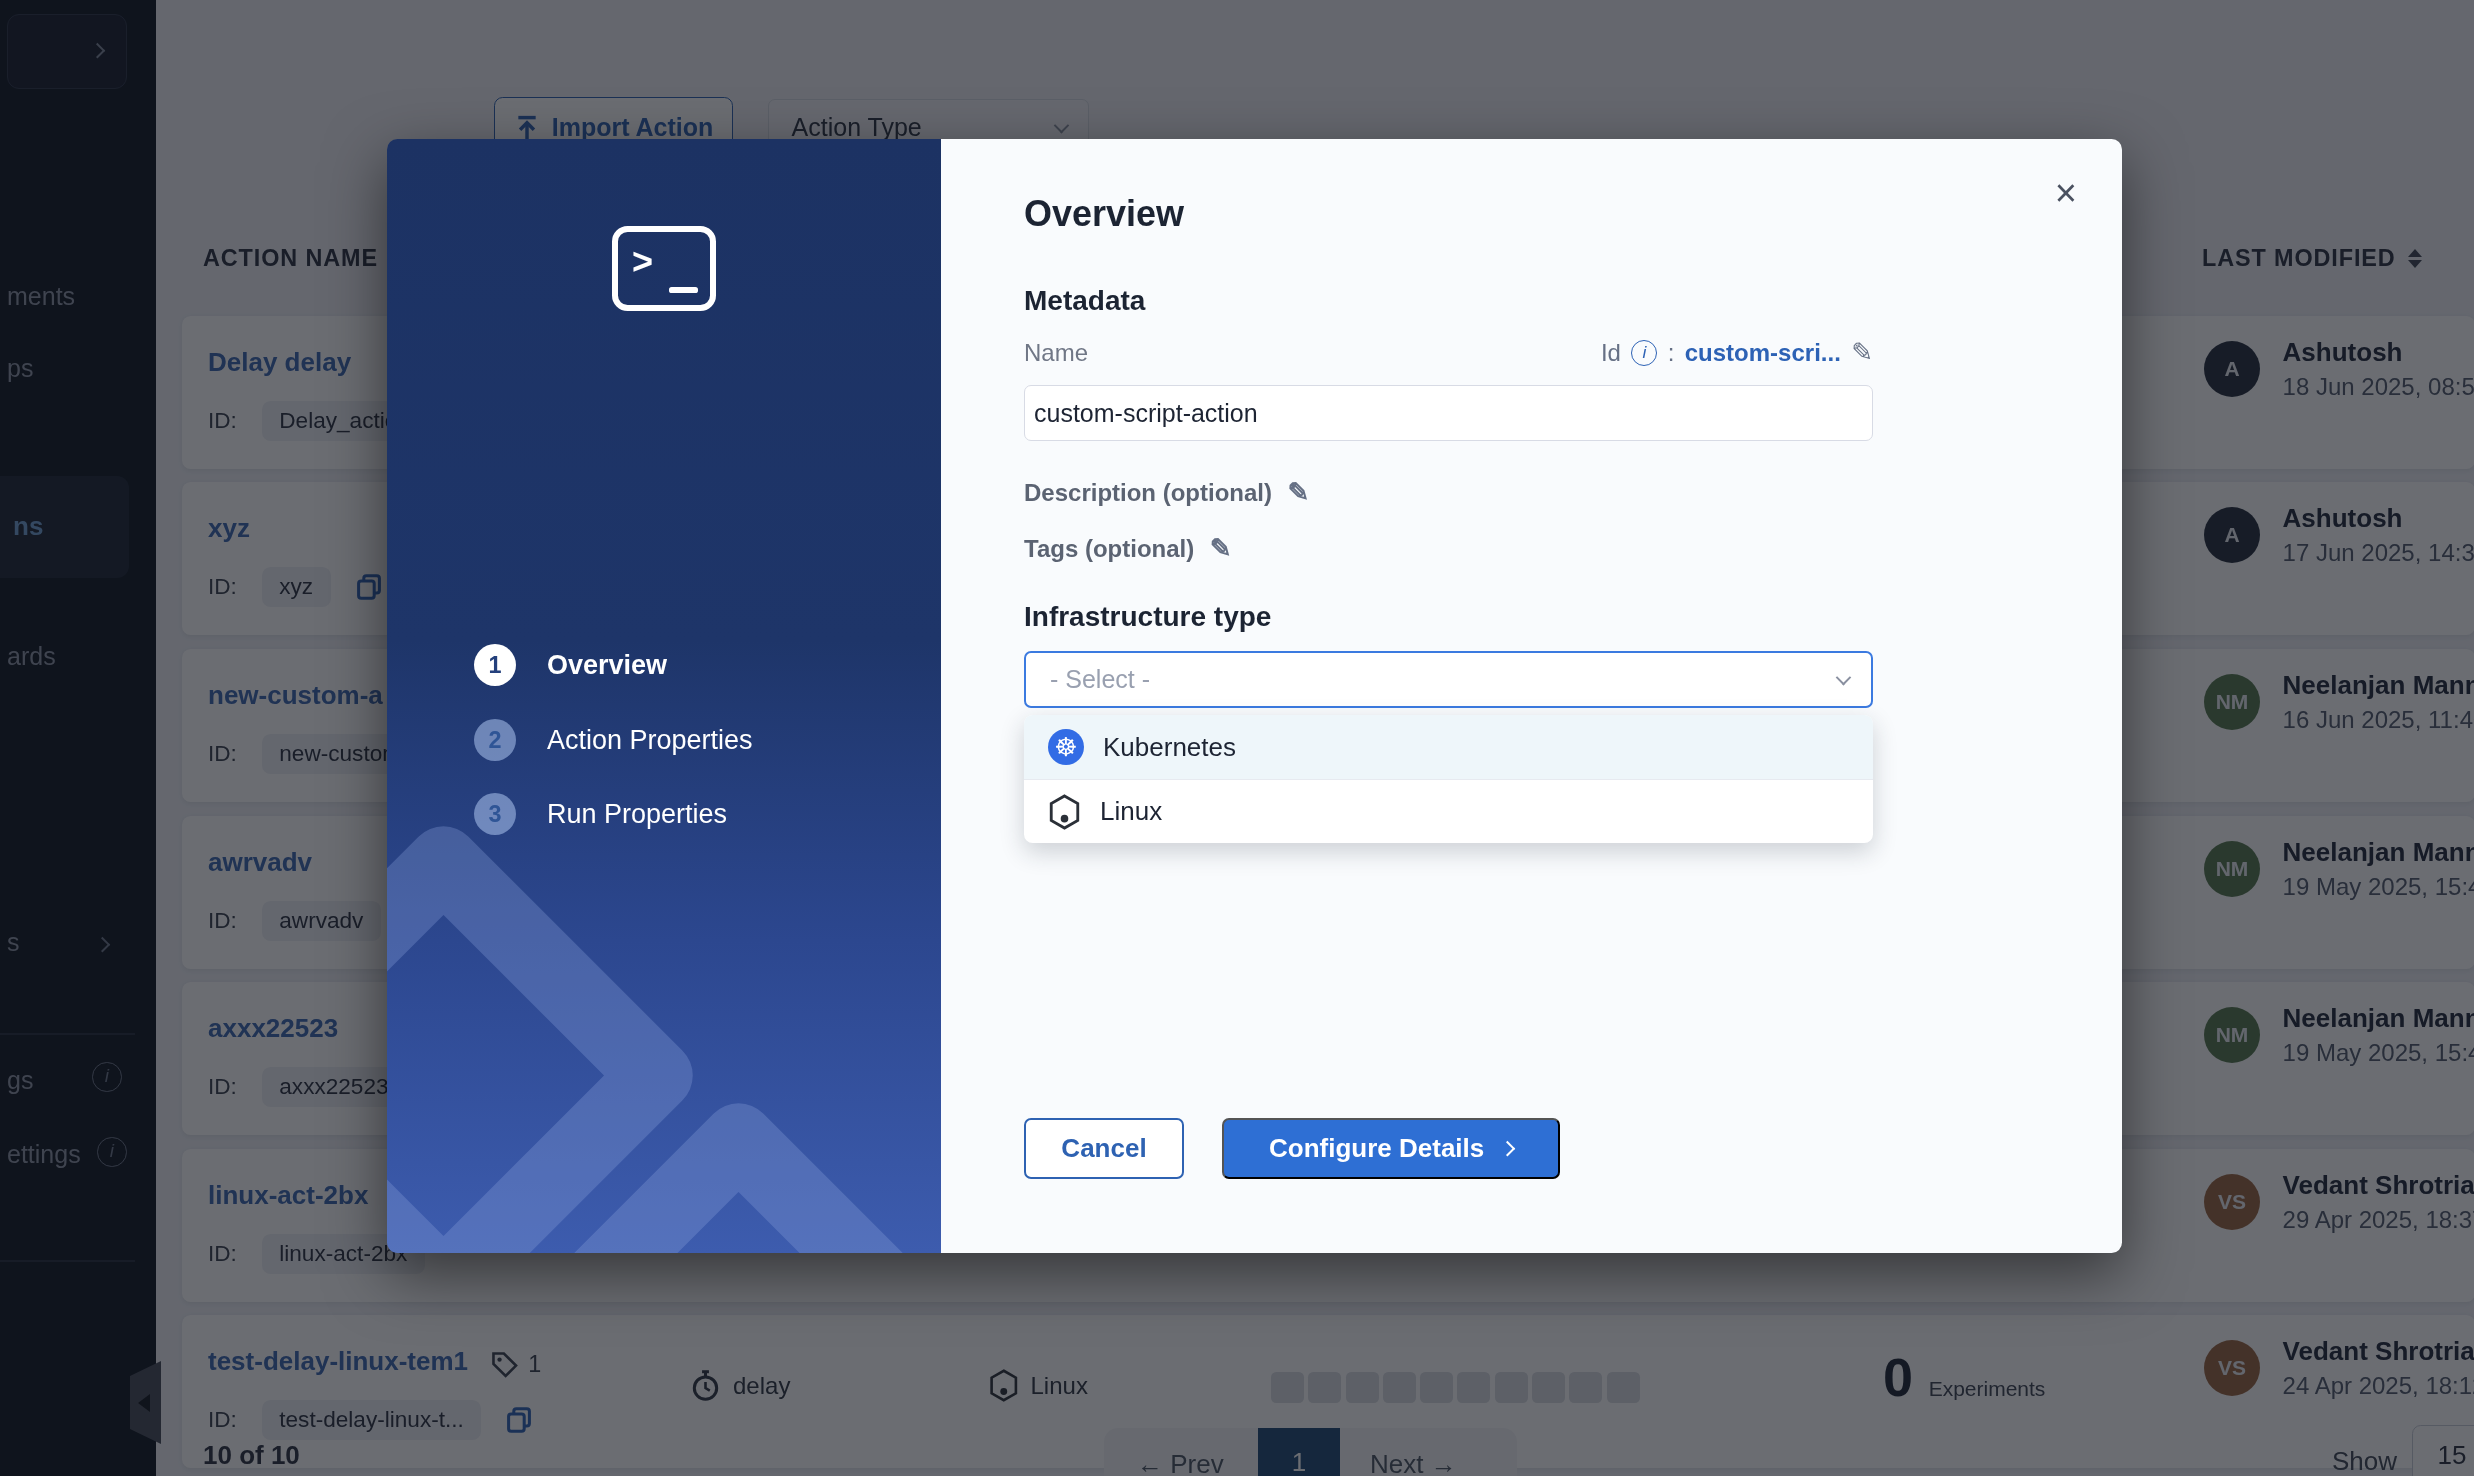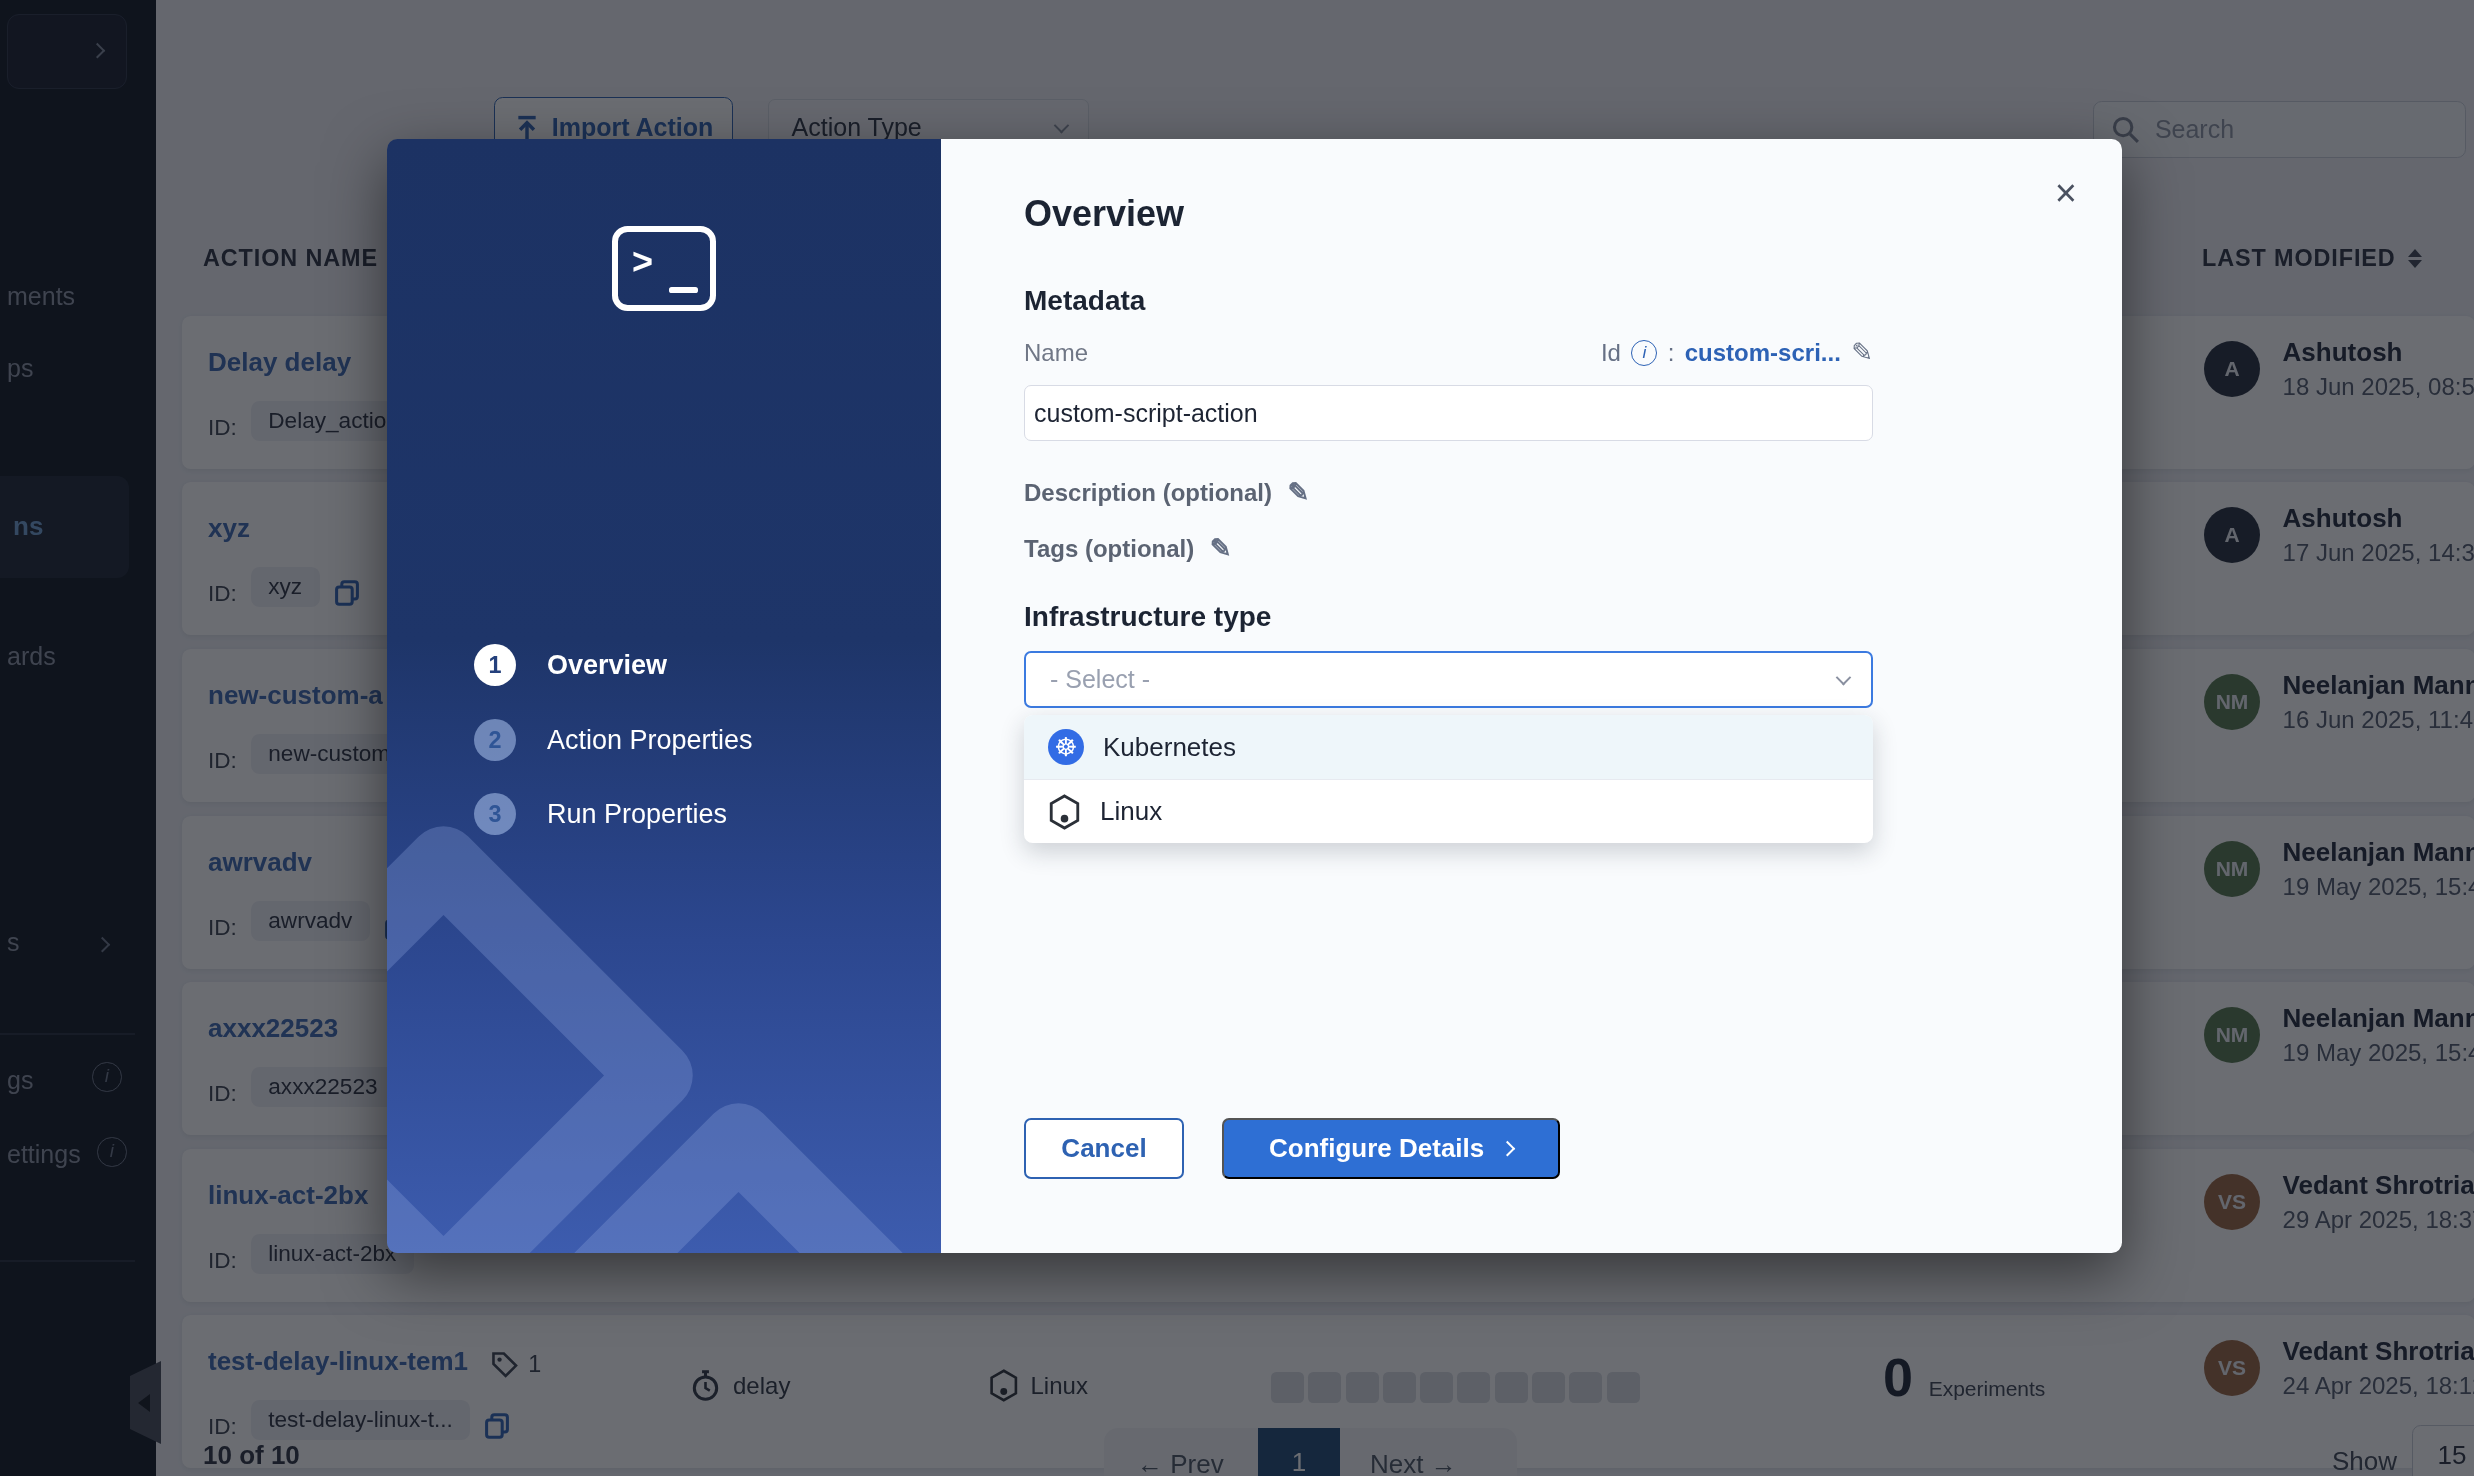--- a/index.html
+++ b/index.html
@@ -51,21 +51,21 @@
   
   .th { position:absolute; top:245px; font-size:23.4px; font-weight:bold; letter-spacing:0.9px; color:#2a3140;
         display:flex; align-items:center; gap:12px; }
   .sort { display:inline-flex; flex-direction:column; gap:3.5px; cursor:pointer; }
   .sort i { width:0; height:0; border-left:7.8px solid transparent; border-right:7.8px solid transparent; }
   .sort .up { border-bottom:8.7px solid #3f4655; }
   .sort .dn { border-top:8.7px solid #3f4655; }
   .rowcard { position:absolute; left:26px; width:2293px; height:153px; background:#ffffff; border-radius:8.7px;
              box-shadow:0 1.7px 5.2px rgba(25,35,55,0.08); }
   .row-title { position:absolute; left:26px; top:31px; font-size:26px; font-weight:bold; color:#3a66b0; cursor:pointer; white-space:nowrap; }
-  .row-idline { position:absolute; left:26px; top:85px; display:flex; align-items:flex-end; gap:14px; font-size:22.6px; color:#39404e; }
+  .row-idline { position:absolute; left:26px; top:85px; display:flex; align-items:center; gap:25px; font-size:22.6px; color:#39404e; }
   .id-chip { background:#eceef4; border-radius:8.7px; padding:7px 17.4px; color:#2a3140; white-space:nowrap; }
   .tagline { position:absolute; top:35px; display:flex; align-items:center; gap:8.7px; color:#39404e; font-size:23.4px; }
   .lm-cell { position:absolute; left:2022px; top:21px; display:flex; align-items:center; gap:22.6px; }
   .avatar { width:56px; height:56px; border-radius:50%; color:#e9ecf2; font-size:21px; font-weight:bold;
             display:flex; align-items:center; justify-content:center; flex-shrink:0; }
   .lm-name { font-size:26px; font-weight:bold; color:#20293a; white-space:nowrap; }
   .lm-date { font-size:24px; color:#515b6d; margin-top:5.2px; white-space:nowrap; }
   .cell-icontext { position:absolute; top:54px; display:flex; align-items:center; gap:12px; font-size:24px; color:#2e3542; }
   .skeletons { position:absolute; left:1089px; top:57px; display:flex; gap:4.3px; }
   .skeletons div { width:33px; height:31px; border-radius:5.2px; background:#d9dce2; }
@@ -175,27 +175,20 @@
         <line x1="5" y1="4" x2="25" y2="4" stroke="#2e62b2" stroke-width="4"></line>
         <line x1="15" y1="10" x2="15" y2="30" stroke="#2e62b2" stroke-width="4"></line>
         <polyline points="7,18 15,10 23,18" fill="none" stroke="#2e62b2" stroke-width="4"></polyline>
       </svg>
       <span>Import Action</span>
     </button>
     <div class="dd-actiontype">
       <span>Action Type</span>
       <span class="chev"></span>
     </div>
-    <div class="searchbox">
-      <svg width="29.5" height="29.5" viewBox="0 0 34 34">
-        <circle cx="14" cy="14" r="10" fill="none" stroke="#7c8393" stroke-width="3.5"></circle>
-        <line x1="22" y1="22" x2="31" y2="31" stroke="#7c8393" stroke-width="3.5"></line>
-      </svg>
-      <input placeholder="Search" style="">
-    </div>
 
     <div class="th" style="left:47px">
       <span>ACTION NAME</span>
       <span class="sort">
           <i class="up"></i>
           <i class="dn"></i>
         </span>
     </div>
     <div class="th" style="left:2046px">
       <span>LAST MODIFIED</span>

